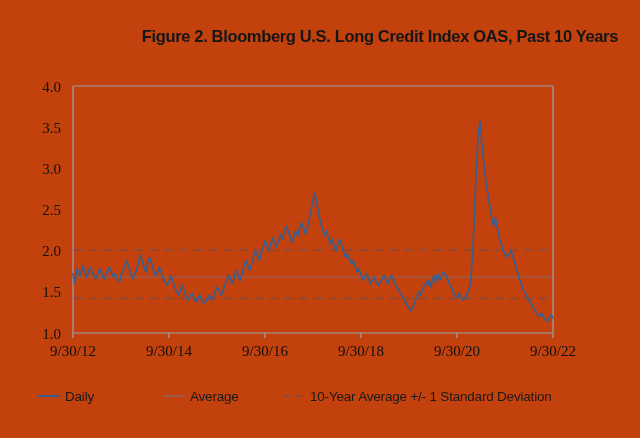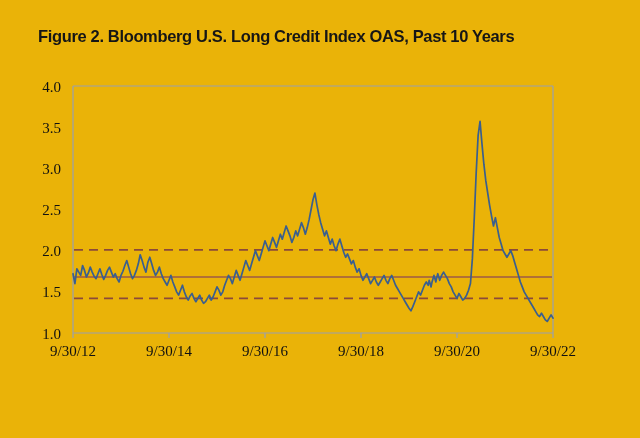--- a/index.html
+++ b/index.html
@@ -6,21 +6,22 @@
   body{
     width:640px;height:438px;
     background:#ffffff;
     font-family:"Liberation Sans", sans-serif;
     color:#1a1a1a;
     overflow:hidden;
     position:relative;
   }
   #figure{
     position:absolute;inset:0;
-    background:#eab308;
+    background:#c2410c;
+    text-align:right;
   }
   #title{
     position:absolute;
     left:38px;top:27px;
     width:580px;
     font-size:16.5px;
     font-weight:bold;
     letter-spacing:-0.35px;
     color:#161616;
     white-space:nowrap;
@@ -89,14 +90,26 @@
           <line x1="74" y1="277.0133333333333" x2="552" y2="277.0133333333333" stroke="#9c5a46" stroke-width="1.6"></line>
           <line x1="74" y1="249.84333333333336" x2="552" y2="249.84333333333336" stroke="#8b4a3a" stroke-width="1.8" stroke-dasharray="9,6"></line>
           <line x1="74" y1="298.42" x2="552" y2="298.42" stroke="#8b4a3a" stroke-width="1.8" stroke-dasharray="9,6"></line>
         </g>
       <g id="g-series">
           <path d="M73.00 273.72 L74.92 283.60 L76.84 268.78 L78.76 272.07 L80.68 275.37 L82.60 265.49 L84.52 270.43 L86.44 277.01 L88.36 272.90 L90.28 267.13 L92.20 272.07 L94.12 276.19 L96.04 278.66 L97.96 273.72 L99.88 268.78 L101.80 274.54 L103.72 279.48 L105.64 275.37 L107.56 270.43 L109.48 267.13 L111.40 272.07 L113.32 277.01 L115.24 273.72 L117.16 278.66 L119.08 281.95 L121.00 275.37 L122.92 271.25 L124.84 265.49 L126.76 260.55 L128.68 267.13 L130.60 273.72 L132.52 278.66 L134.44 275.37 L136.36 270.43 L138.28 263.84 L140.20 254.78 L142.12 260.55 L144.04 267.13 L145.96 272.07 L147.88 262.19 L149.80 257.25 L151.72 263.84 L153.64 270.43 L155.56 275.37 L157.48 272.07 L159.40 267.13 L161.32 273.72 L163.24 278.66 L165.16 281.95 L167.08 285.25 L169.00 280.31 L170.92 275.37 L172.84 281.95 L174.76 286.89 L176.68 291.83 L178.60 295.13 L180.52 290.19 L182.44 285.25 L184.36 291.83 L186.28 296.77 L188.20 300.07 L190.12 295.95 L192.04 293.48 L193.96 298.42 L195.88 301.71 L197.80 298.42 L199.72 295.13 L201.64 300.07 L203.56 303.36 L205.48 301.71 L207.40 298.42 L209.32 295.13 L211.24 300.07 L213.16 296.77 L215.08 291.83 L217.00 286.89 L218.92 290.19 L220.84 295.13 L222.76 291.83 L224.68 285.25 L226.60 280.31 L228.52 275.37 L230.44 278.66 L232.36 283.60 L234.28 277.01 L236.20 270.43 L238.12 275.37 L240.04 280.31 L241.96 273.72 L243.88 267.13 L245.80 260.55 L247.72 265.49 L249.64 270.43 L251.56 263.84 L253.48 257.25 L255.40 250.67 L257.32 255.61 L259.24 260.55 L261.16 253.96 L263.08 247.37 L265.00 240.79 L266.92 245.73 L268.84 250.67 L270.76 244.08 L272.68 237.49 L274.60 242.43 L276.52 247.37 L278.44 240.79 L280.36 234.20 L282.28 239.14 L284.20 232.55 L286.12 225.97 L288.04 230.91 L289.96 235.85 L291.88 242.43 L293.80 237.49 L295.72 230.91 L297.64 235.85 L299.56 229.26 L301.48 222.67 L303.40 227.61 L305.32 234.20 L307.24 227.61 L309.16 219.38 L311.08 209.50 L313.00 199.62 L314.92 193.03 L316.84 204.56 L318.76 214.44 L320.68 222.67 L322.60 229.26 L324.52 235.85 L326.44 230.91 L328.36 237.49 L330.28 244.08 L332.20 239.14 L334.12 245.73 L336.04 250.67 L337.96 244.08 L339.88 239.14 L341.80 245.73 L343.72 252.31 L345.64 257.25 L347.56 253.96 L349.48 258.90 L351.40 263.84 L353.32 260.55 L355.24 267.13 L357.16 272.07 L359.08 268.78 L361.00 275.37 L362.92 280.31 L364.84 277.01 L366.76 273.72 L368.68 278.66 L370.60 283.60 L372.52 280.31 L374.44 277.01 L376.36 281.95 L378.28 285.25 L380.20 281.95 L382.12 278.66 L384.04 275.37 L385.96 280.31 L387.88 283.60 L389.80 278.66 L391.72 275.37 L393.64 280.31 L395.56 285.25 L397.48 288.54 L399.40 291.83 L401.32 295.13 L403.24 298.42 L405.16 301.71 L407.08 305.01 L409.00 308.30 L410.92 310.77 L412.84 306.65 L414.76 301.71 L416.68 296.77 L418.60 291.83 L420.52 295.13 L422.44 290.19 L424.36 285.25 L426.28 281.95 L428.20 285.25 L429.16 280.31 L430.12 283.60 L431.08 286.89 L432.04 281.95 L433.00 278.66 L433.96 275.37 L434.92 278.66 L435.88 281.95 L436.84 277.01 L437.80 273.72 L438.76 277.01 L439.72 280.31 L441.64 275.37 L443.56 272.07 L445.48 275.37 L447.40 278.66 L449.32 283.60 L451.24 286.89 L453.16 291.83 L455.08 295.13 L457.00 298.42 L458.92 293.48 L460.84 296.77 L462.76 300.07 L464.68 298.42 L466.60 295.13 L468.52 290.19 L470.44 283.60 L472.36 258.90 L474.28 217.73 L476.20 172.45 L478.12 135.40 L480.04 121.40 L481.96 143.63 L483.88 164.22 L485.80 180.68 L487.72 193.03 L489.64 205.38 L491.56 216.09 L493.48 225.97 L495.40 217.73 L497.32 227.61 L499.24 237.49 L501.16 244.08 L503.08 250.67 L505.00 253.96 L506.92 257.25 L508.84 253.96 L510.76 250.67 L512.68 255.61 L514.60 262.19 L516.52 268.78 L518.44 275.37 L520.36 281.95 L522.28 286.89 L524.20 291.83 L526.12 295.13 L528.04 298.42 L529.96 301.71 L531.88 305.01 L533.80 308.30 L535.72 311.59 L537.64 314.89 L539.56 316.53 L541.48 313.24 L543.40 316.53 L545.32 319.83 L547.24 321.47 L549.16 318.18 L551.08 314.89 L553.00 318.18" fill="none" stroke="#3a5f8f" stroke-width="1.7" stroke-linejoin="round" stroke-linecap="round"></path>
         </g>
     </svg>
   </div>
 
+  <div id="legend">
+    <svg width="640" height="28">
+      <g id="g-legend">
+          <line x1="38" y1="14" x2="60" y2="14" stroke="#3a5f8f" stroke-width="2"></line>
+          <text x="65" y="19" class="legend-text">Daily</text>
+          <line x1="163" y1="14" x2="185" y2="14" stroke="#9c5a46" stroke-width="2"></line>
+          <text x="190" y="19" class="legend-text">Average</text>
+          <line x1="283" y1="14" x2="305" y2="14" stroke="#8b4a3a" stroke-width="2" stroke-dasharray="7,5"></line>
+          <text x="310" y="19" class="legend-text">10-Year Average +/- 1 Standard Deviation</text>
+        </g>
+    </svg>
+  </div>
 
 </div>
 
 </body></html>

